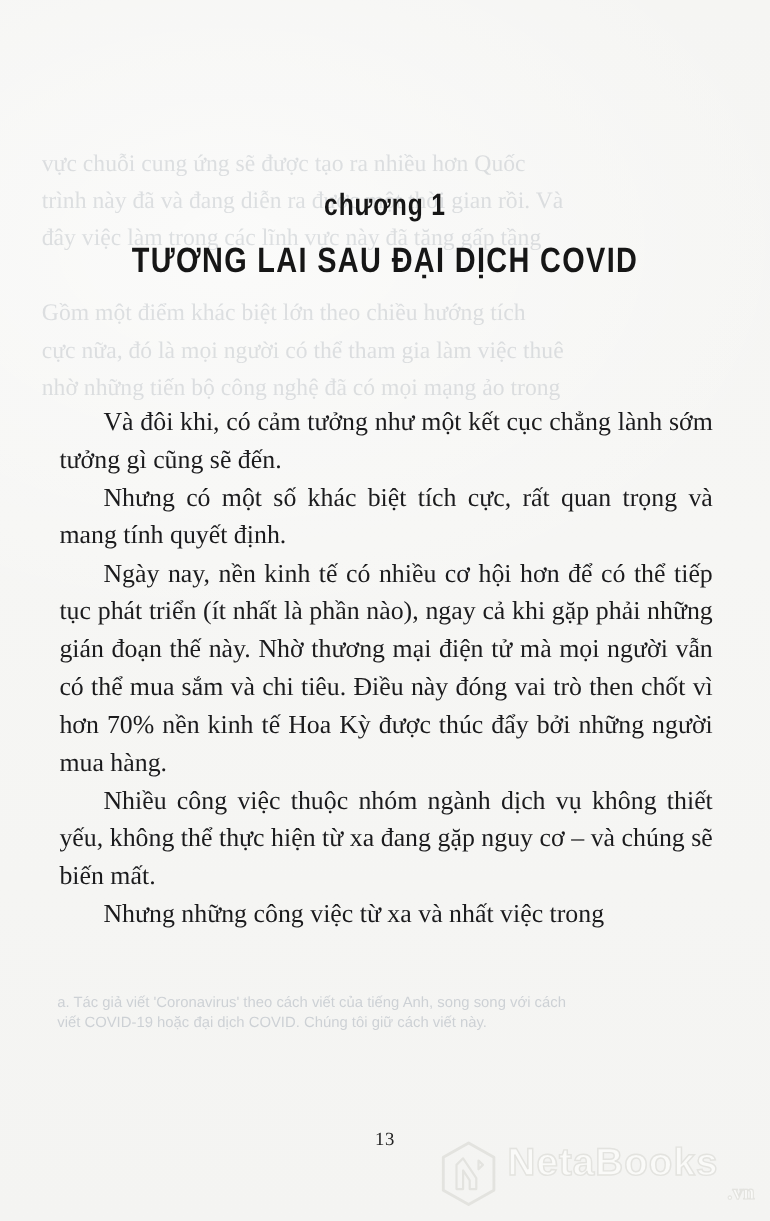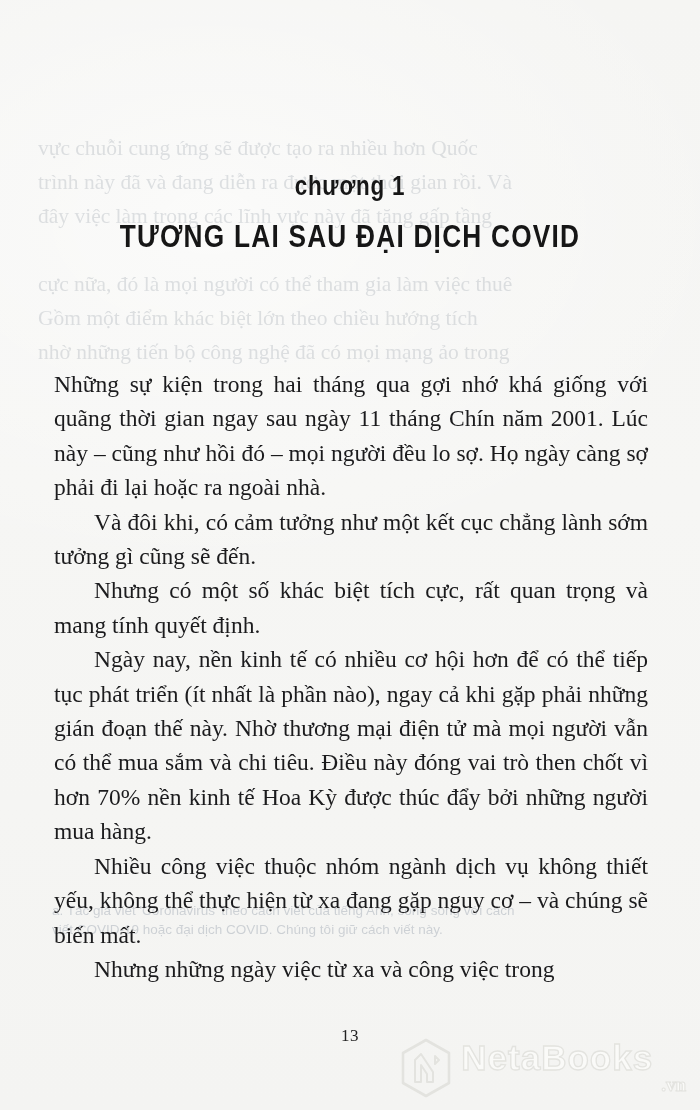--- a/index.html
+++ b/index.html
@@ -91,37 +91,36 @@
 </head>
 <body>
 
 <div class="page">
 
   <div class="bleed-top">
       <div class="bleed-line">vực chuỗi cung ứng sẽ được tạo ra nhiều hơn Quốc</div>
       <div class="bleed-line">trình này đã và đang diễn ra được một thời gian rồi. Và</div>
       <div class="bleed-line">đây việc làm trong các lĩnh vực này đã tăng gấp tầng</div>
       <div class="bleed-gap"></div>
+      <div class="bleed-line">Gồm một điểm khác biệt lớn theo chiều hướng tích</div>
       <div class="bleed-line">cực nữa, đó là mọi người có thể tham gia làm việc thuê</div>
-      <div class="bleed-line">Gồm một điểm khác biệt lớn theo chiều hướng tích</div>
       <div class="bleed-line">nhờ những tiến bộ công nghệ đã có mọi mạng ảo trong</div>
     </div>
 
   <div class="chapter-head">
     <div class="chapter-label">chương 1</div>
     <div class="chapter-title">TƯƠNG LAI SAU ĐẠI DỊCH COVID</div>
   </div>
 
   <div class="body-text">
-      <p class="">Những sự kiện trong hai tháng qua gợi nhớ khá giống với quãng thời gian ngay sau ngày 11 tháng Chín năm 2001. Lúc này – cũng như hồi đó – mọi người đều lo sợ. Họ ngày càng sợ phải đi lại hoặc ra ngoài nhà.</p>
       <p class="indent">Và đôi khi, có cảm tưởng như một kết cục chẳng lành sớm tưởng gì cũng sẽ đến.</p>
       <p class="indent">Nhưng có một số khác biệt tích cực, rất quan trọng và mang tính quyết định.</p>
       <p class="indent">Ngày nay, nền kinh tế có nhiều cơ hội hơn để có thể tiếp tục phát triển (ít nhất là phần nào), ngay cả khi gặp phải những gián đoạn thế này. Nhờ thương mại điện tử mà mọi người vẫn có thể mua sắm và chi tiêu. Điều này đóng vai trò then chốt vì hơn 70% nền kinh tế Hoa Kỳ được thúc đẩy bởi những người mua hàng.</p>
       <p class="indent">Nhiều công việc thuộc nhóm ngành dịch vụ không thiết yếu, không thể thực hiện từ xa đang gặp nguy cơ – và chúng sẽ biến mất.</p>
-      <p class="indent">Nhưng những ngày việc từ xa và công việc trong</p>
+      <p class="indent">Nhưng những công việc từ xa và nhất việc trong</p>
     </div>
 
   <div class="bleed-footnote">
       <div>a. Tác giả viết 'Coronavirus' theo cách viết của tiếng Anh, song song với cách</div>
       <div>viết COVID-19 hoặc đại dịch COVID. Chúng tôi giữ cách viết này.</div>
     </div>
 
   <div class="page-number">13</div>
 
   <div class="watermark">

